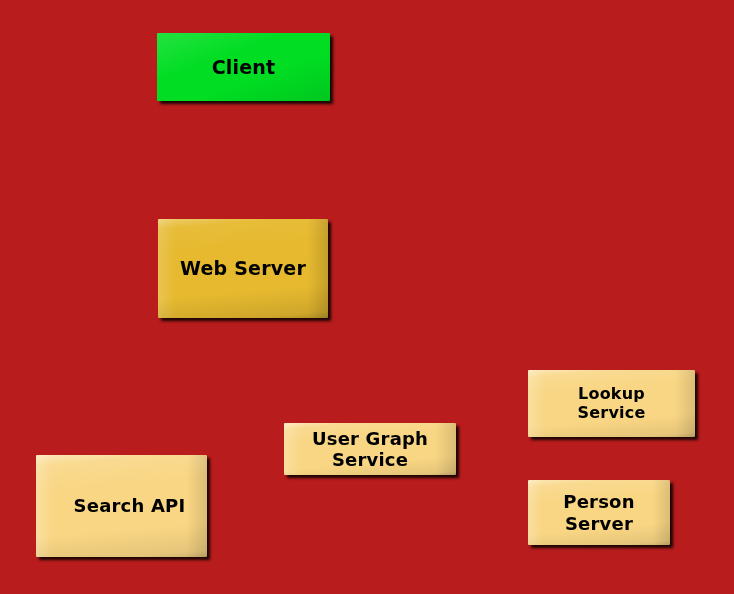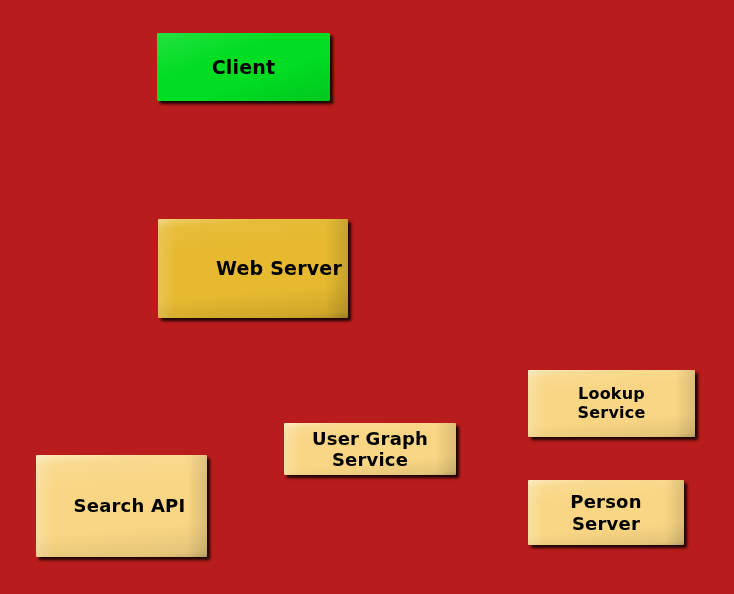--- a/index.html
+++ b/index.html
@@ -88,36 +88,36 @@
 </style>
 </head>
 <body style="background: rgb(0, 0, 0);">
 
 <div id="canvas" style="background: #b91c1c;">
 
   <div class="node green" style="left: 157px; top: 33px; width: 173px; height: 68px; font-size: 19px; color: rgb(0, 0, 0);">
     <span class="label">Client</span>
   </div>
 
-  <div class="node gold" style="left: 158px; top: 219px; width: 190px; height: 99px; font-size: 19px; color: rgb(0, 0, 0); text-align: right;">
+  <div class="node gold" style="left: 158px; top: 219px; width: 170px; height: 99px; font-size: 19px; color: rgb(0, 0, 0);">
     <span class="label">Web Server</span>
   </div>
 
   <div class="node sand" style="left: 528px; top: 370px; width: 167px; height: 67px; font-size: 16px; color: rgb(0, 0, 0);">
     <span class="label">Lookup
 Service</span>
   </div>
 
   <div class="node sand" style="left: 284px; top: 423px; width: 172px; height: 52px; font-size: 18px; color: rgb(0, 0, 0);">
     <span class="label">User Graph
 Service</span>
   </div>
 
   <div class="node sand" style="left: 36px; top: 455px; width: 171px; height: 102px; font-size: 18px; color: rgb(0, 0, 0); padding-left: 16px;">
     <span class="label">Search API</span>
   </div>
 
-  <div class="node sand" style="left: 528px; top: 480px; width: 156px; height: 65px; font-size: 18px; color: rgb(0, 0, 0);">
+  <div class="node sand" style="left: 528px; top: 480px; width: 142px; height: 65px; font-size: 18px; color: rgb(0, 0, 0);">
     <span class="label">Person
 Server</span>
   </div>
 
 </div>
 
 </body></html>

